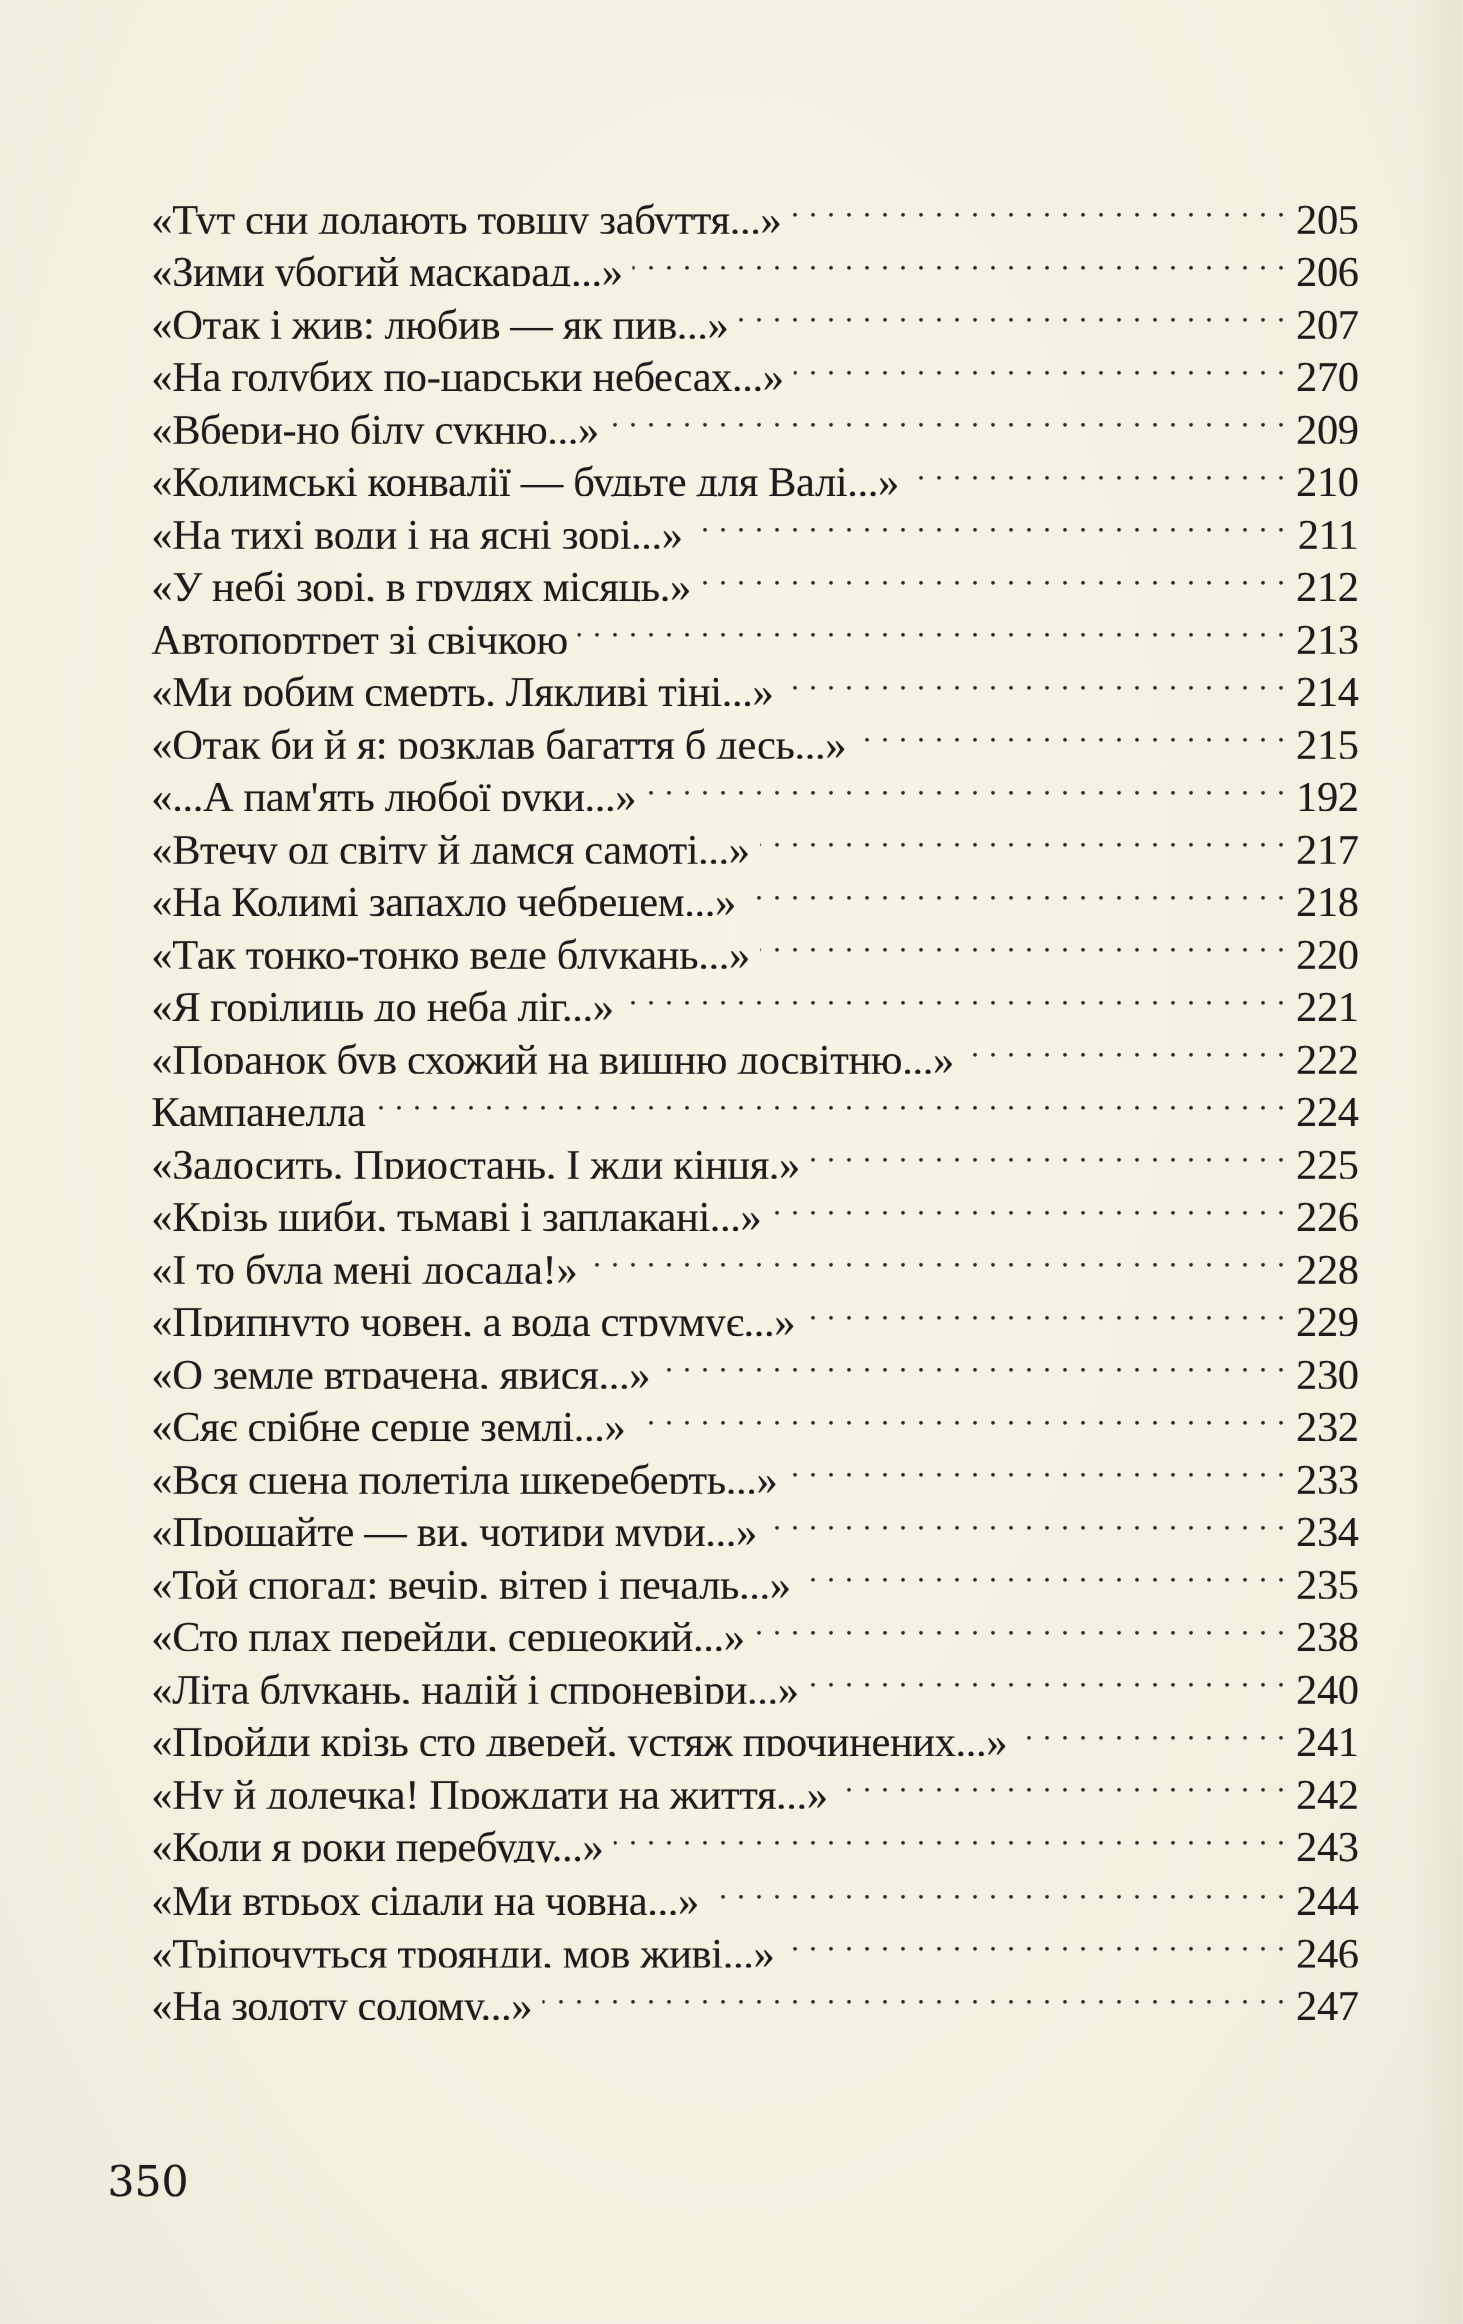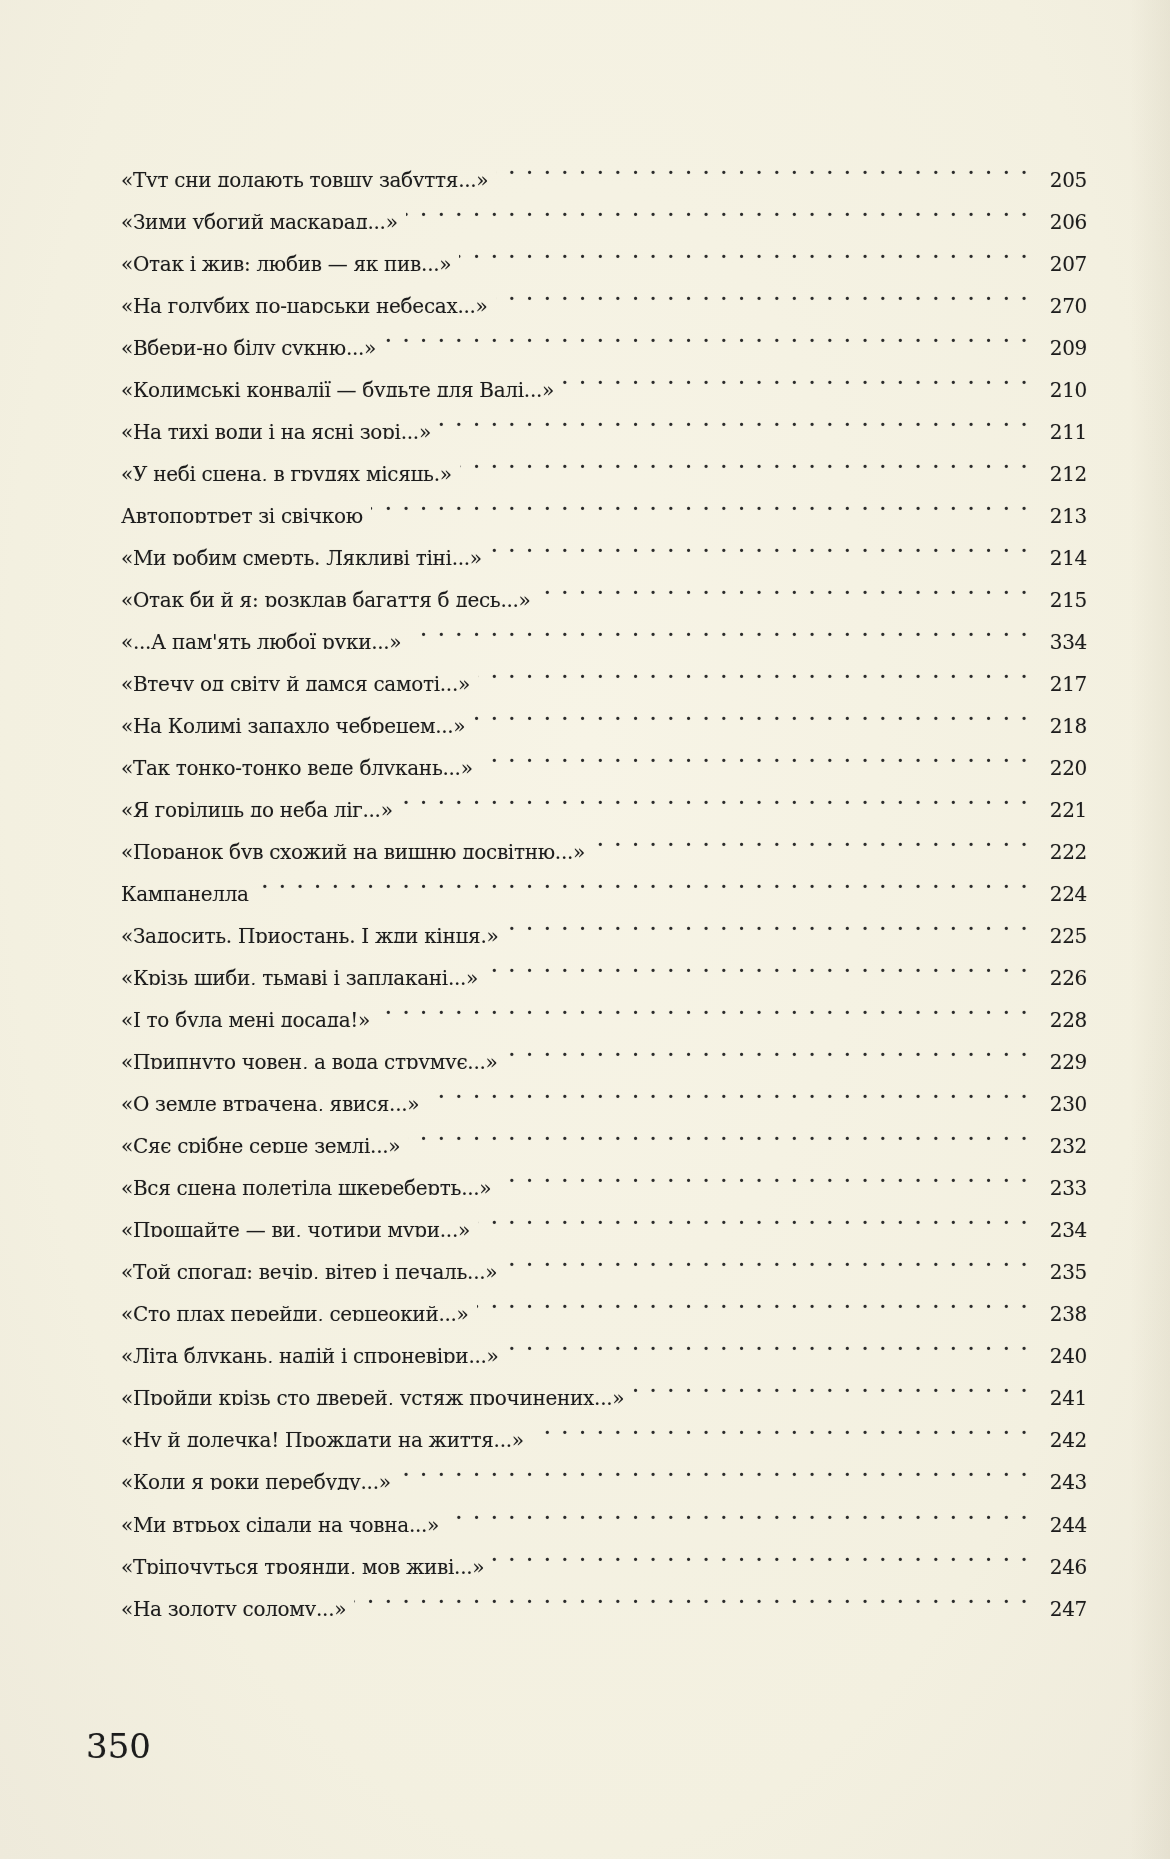--- a/index.html
+++ b/index.html
@@ -31,26 +31,27 @@
     position: absolute;
     left: 121px;
     top: 145px;
     width: 966px;
   }
   .toc-row {
     display: flex;
     align-items: baseline;
     height: 42.03px;
     line-height: 42px;
-    font-size: 20px;
+    font-size: 34px;
     color: #1c1c1c;
     letter-spacing: -0.3px;
     text-shadow: 0 0 1px rgba(0,0,0,0.25);
     white-space: nowrap;
     overflow: hidden;
+    font-family: Liberation Serif, serif;
   }
   .toc-title {
     flex: 0 0 auto;
     padding-right: 8px;
   }
   .toc-leader {
     flex: 1 1 auto;
     overflow: hidden;
     position: relative;
     height: 42px;
@@ -115,21 +116,21 @@
     <span class="toc-title">«Колимські конвалії — будьте для Валі...»</span>
     <span class="toc-leader"></span>
     <span class="toc-page">210</span>
   </div>
       <div class="toc-row">
     <span class="toc-title">«На тихі води і на ясні зорі...»</span>
     <span class="toc-leader"></span>
     <span class="toc-page">211</span>
   </div>
       <div class="toc-row">
-    <span class="toc-title">«У небі сцена, в грудях місяць.»</span>
+    <span class="toc-title">«У небі зорі, в грудях місяць.»</span>
     <span class="toc-leader"></span>
     <span class="toc-page">212</span>
   </div>
       <div class="toc-row">
     <span class="toc-title">Автопортрет зі свічкою</span>
     <span class="toc-leader"></span>
     <span class="toc-page">213</span>
   </div>
       <div class="toc-row">
     <span class="toc-title">«Ми робим смерть. Лякливі тіні...»</span>
@@ -137,21 +138,21 @@
     <span class="toc-page">214</span>
   </div>
       <div class="toc-row">
     <span class="toc-title">«Отак би й я: розклав багаття б десь...»</span>
     <span class="toc-leader"></span>
     <span class="toc-page">215</span>
   </div>
       <div class="toc-row">
     <span class="toc-title">«...А пам'ять любої руки...»</span>
     <span class="toc-leader"></span>
-    <span class="toc-page">334</span>
+    <span class="toc-page">192</span>
   </div>
       <div class="toc-row">
     <span class="toc-title">«Втечу од світу й дамся самоті...»</span>
     <span class="toc-leader"></span>
     <span class="toc-page">217</span>
   </div>
       <div class="toc-row">
     <span class="toc-title">«На Колимі запахло чебрецем...»</span>
     <span class="toc-leader"></span>
     <span class="toc-page">218</span>

